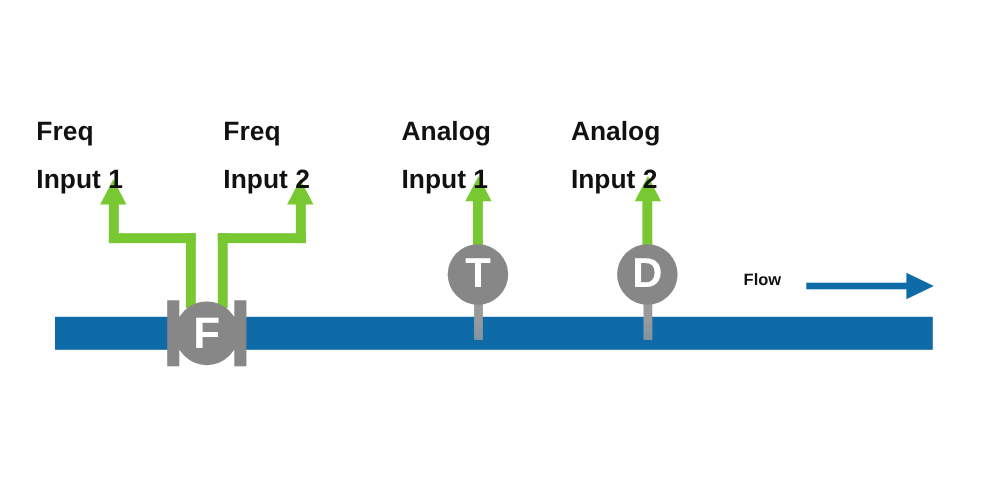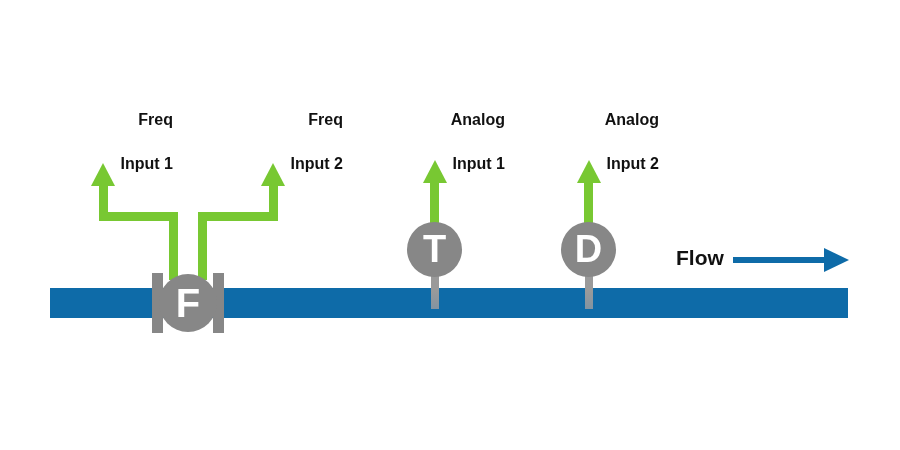--- a/index.html
+++ b/index.html
@@ -61,32 +61,32 @@
   .sensor-stem {
     width: 8px; height: 34px;
     top: 275px;
     background: linear-gradient(180deg, #9a9a9a 0%, #9a9a9a 45%, rgba(150,155,160,0.85) 100%);
   }
 
   
   .io-label {
     width: 140px;
     top: 109px;
-    text-align: right;
-    font-size: 16px;
+    text-align: left;
+    font-size: 24px;
     line-height: 22px;
     font-weight: bold;
     color: #111111;
     white-space: pre-line;
   }
 
   
   .flow-label {
     left: 676px; top: 246px;
-    font-size: 21px;
+    font-size: 15px;
     font-weight: bold;
     color: #111111;
   }
   .flow-shaft {
     left: 733px; top: 257px;
     width: 92px; height: 6px;
     background: #0e6ba8;
   }
   .flow-head {
     left: 824px; top: 248px;

